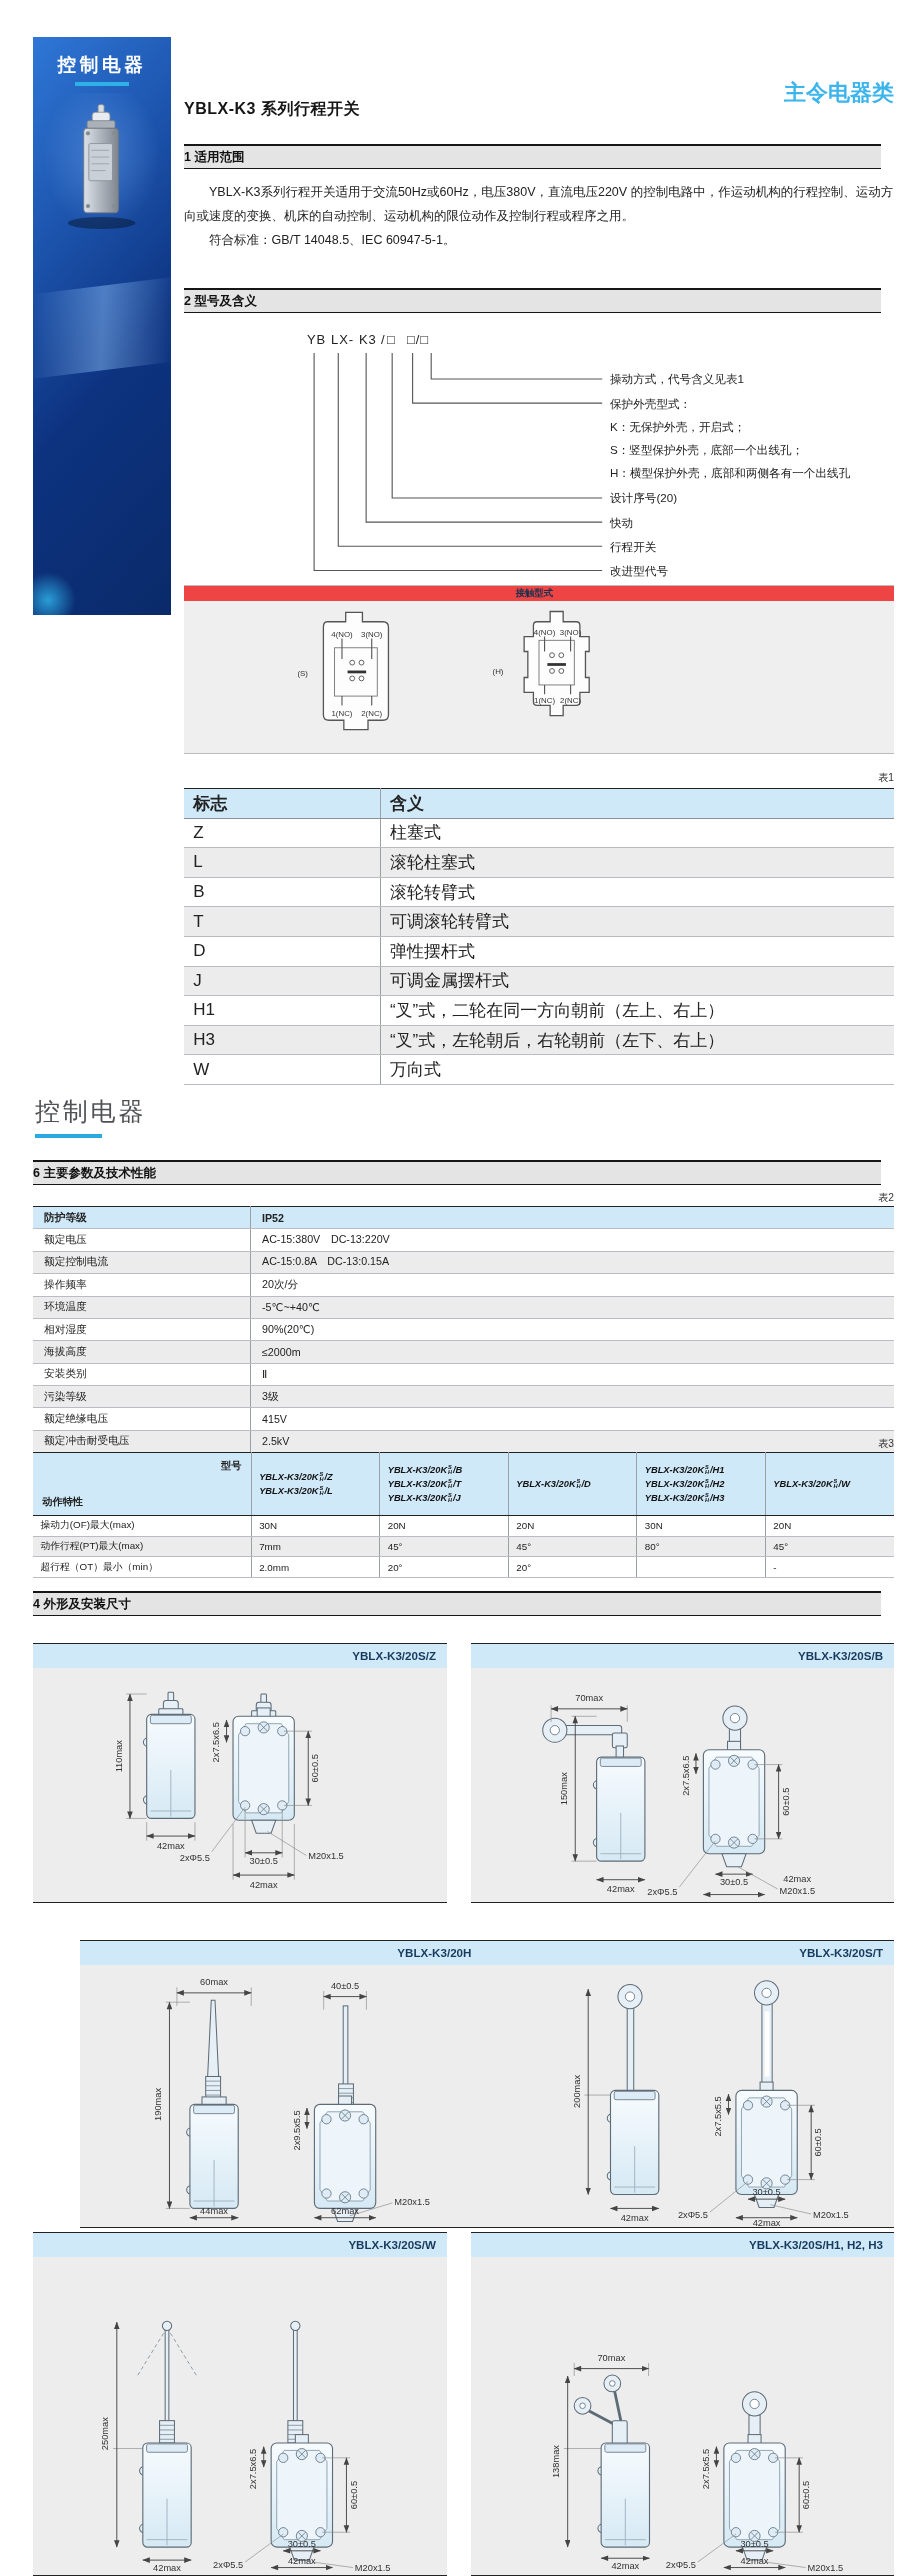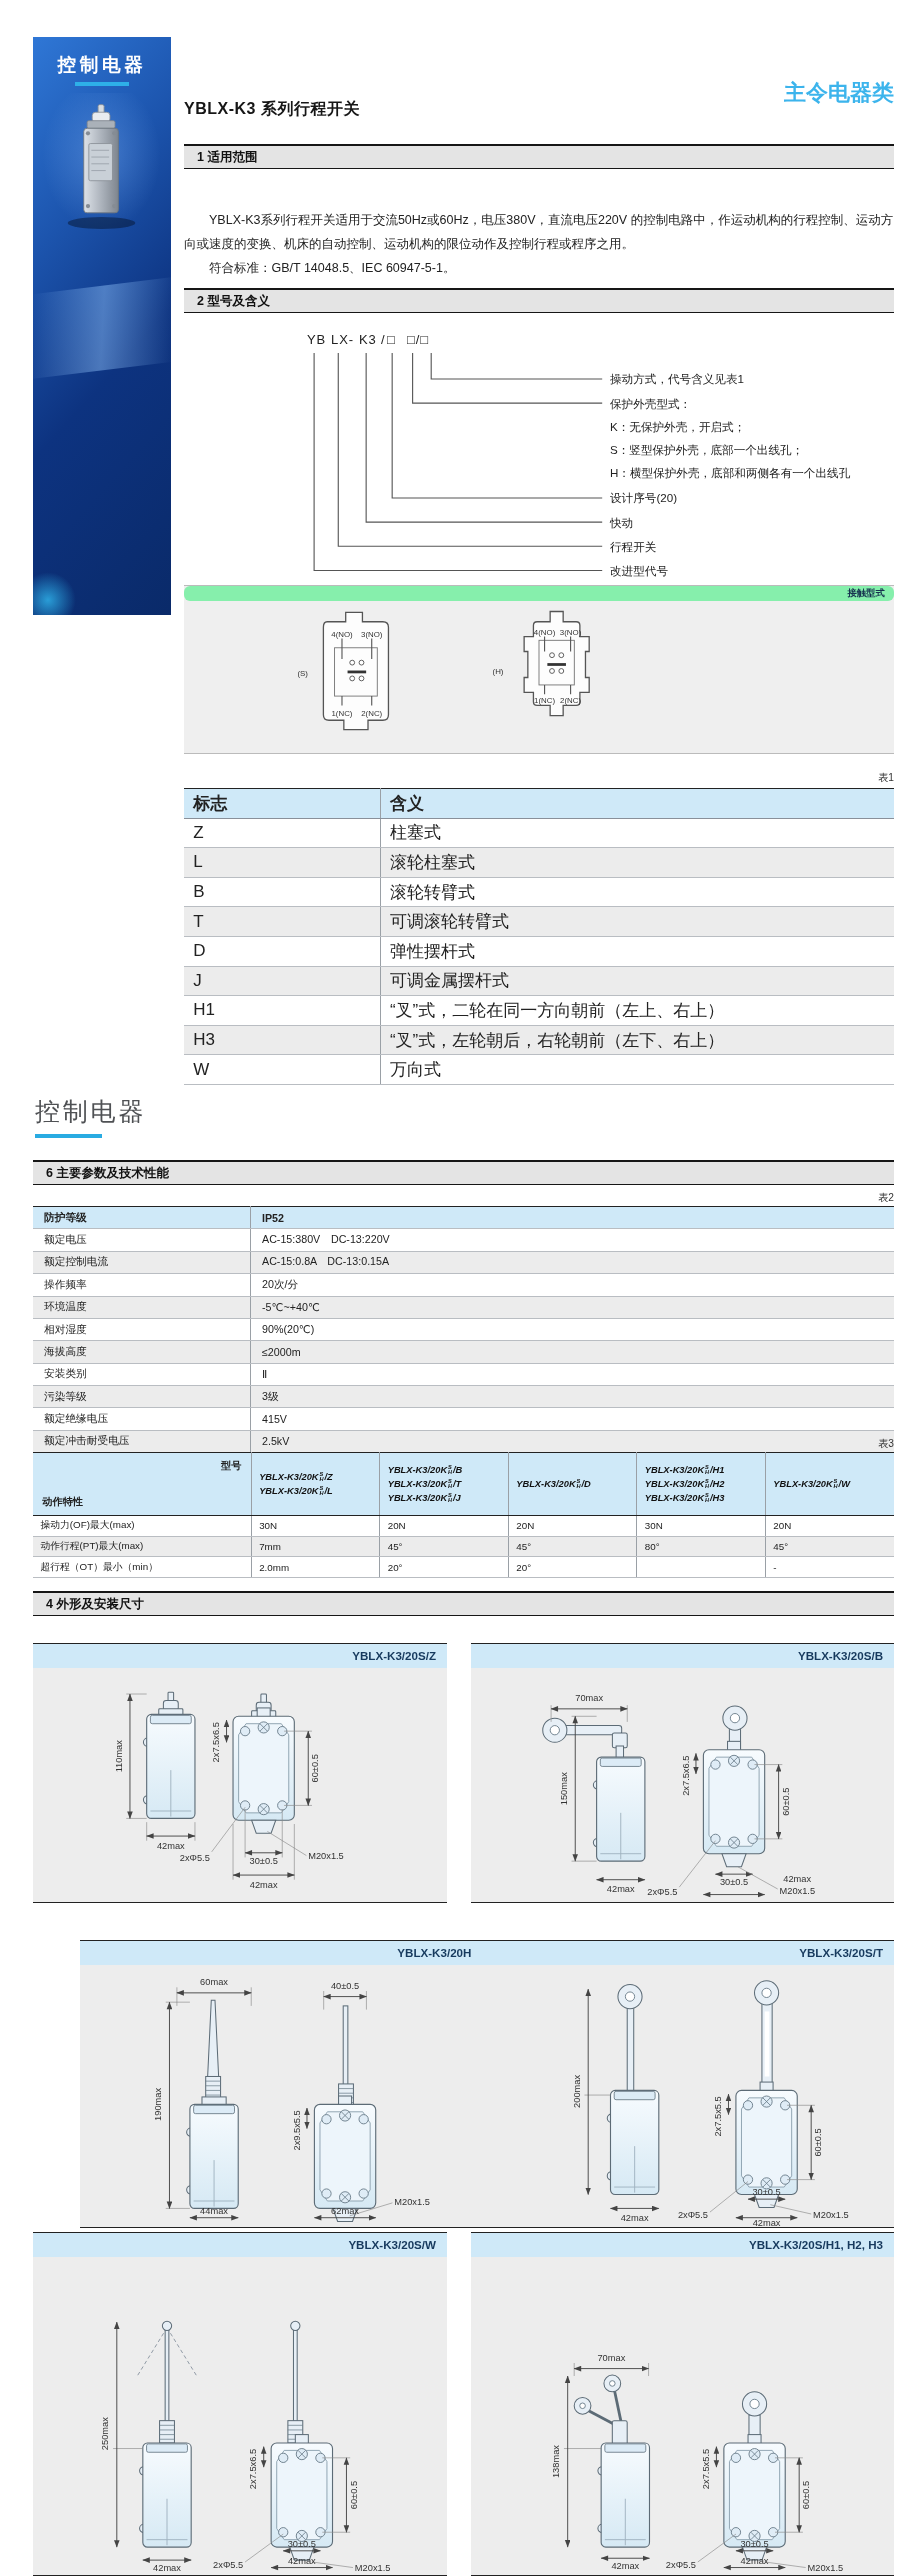--- a/index.html
+++ b/index.html
@@ -17,31 +17,31 @@
      background:radial-gradient(ellipse at 50% 45%,rgba(140,190,255,.35),transparent 70%);}
   .sb-streak{position:absolute;top:249px;left:-28px;width:195px;height:84px;transform:rotate(-7deg);
      background:linear-gradient(100deg,transparent 15%,rgba(150,200,255,.45) 50%,transparent 85%);}
   .sb-dot{position:absolute;bottom:-13px;left:-13px;width:56px;height:56px;
      background:radial-gradient(circle,rgba(46,176,232,.85),transparent 70%);}
   
   .category{top:78px;left:184px;width:710px;text-align:right;font-size:22px;color:#3cb4ec;font-weight:bold;}
   .doc-title{top:99px;left:184px;font-size:16px;font-weight:bold;color:#161616;letter-spacing:0.5px;}
   
   .bar{height:22px;background:#e4e4e4;border-top:2.8px solid #161616;border-bottom:1.9px solid #161616;
-       font-size:12.5px;font-weight:bold;color:#111;line-height:22px;padding-left:13px;box-sizing:content-box;}
-  
-  .para{font-size:12.5px;line-height:24px;color:#222;margin-top:28px;}
+       font-size:12.5px;font-weight:bold;color:#111;line-height:22px;box-sizing:content-box;}
+  
+  .para{font-size:12.5px;line-height:24px;color:#222;}
   .indent{text-indent:2em;}
   
   .code-part{position:absolute;top:7.4px;font-size:13px;color:#222;letter-spacing:0.9px;}
   .legend-item{position:absolute;left:426px;font-size:11.6px;color:#222;white-space:nowrap;}
   
   .contact{background:#efefef;border-top:0.9px solid #bbb;border-bottom:0.9px solid #bbb;}
-  .contact-strip{position:absolute;top:0;left:0;width:100%;height:15px;background:#86efac;
-      font-size:9.3px;font-weight:bold;color:#16324f;text-align:right;line-height:15px;padding-right:9.3px;box-sizing:border-box;border-radius:6px;}
+  .contact-strip{position:absolute;top:0;left:0;width:100%;height:15px;background:#ef4444;
+      font-size:9.3px;font-weight:bold;color:#16324f;text-align:center;line-height:15px;padding-right:9.3px;box-sizing:border-box;}
   
   .caption{font-size:10.2px;color:#333;text-align:right;}
   table{width:100%;border-collapse:collapse;table-layout:fixed;}
   .t1{border-top:1.9px solid #222;border-bottom:1.9px solid #222;}
   .t1 th,.t1 td{font-size:17px;padding:2.8px 9.3px;border-bottom:0.9px solid #b9bdc2;text-align:left;font-weight:normal;}
   .t1 thead th{background:#cfe9f8;font-weight:bold;border-bottom:0.9px solid #89909a;}
   .t1 tbody tr:nth-child(even){background:#ececec;}
   .t1 th.c0,.t1 td.c0{width:177px;border-right:0.9px solid #9aa0a6;}
   .t2{border-top:1.9px solid #222;border-bottom:1.9px solid #222;}
   .t2 td{font-size:10.7px;padding:3.7px 11px;border-bottom:0.9px solid #b9bdc2;}

